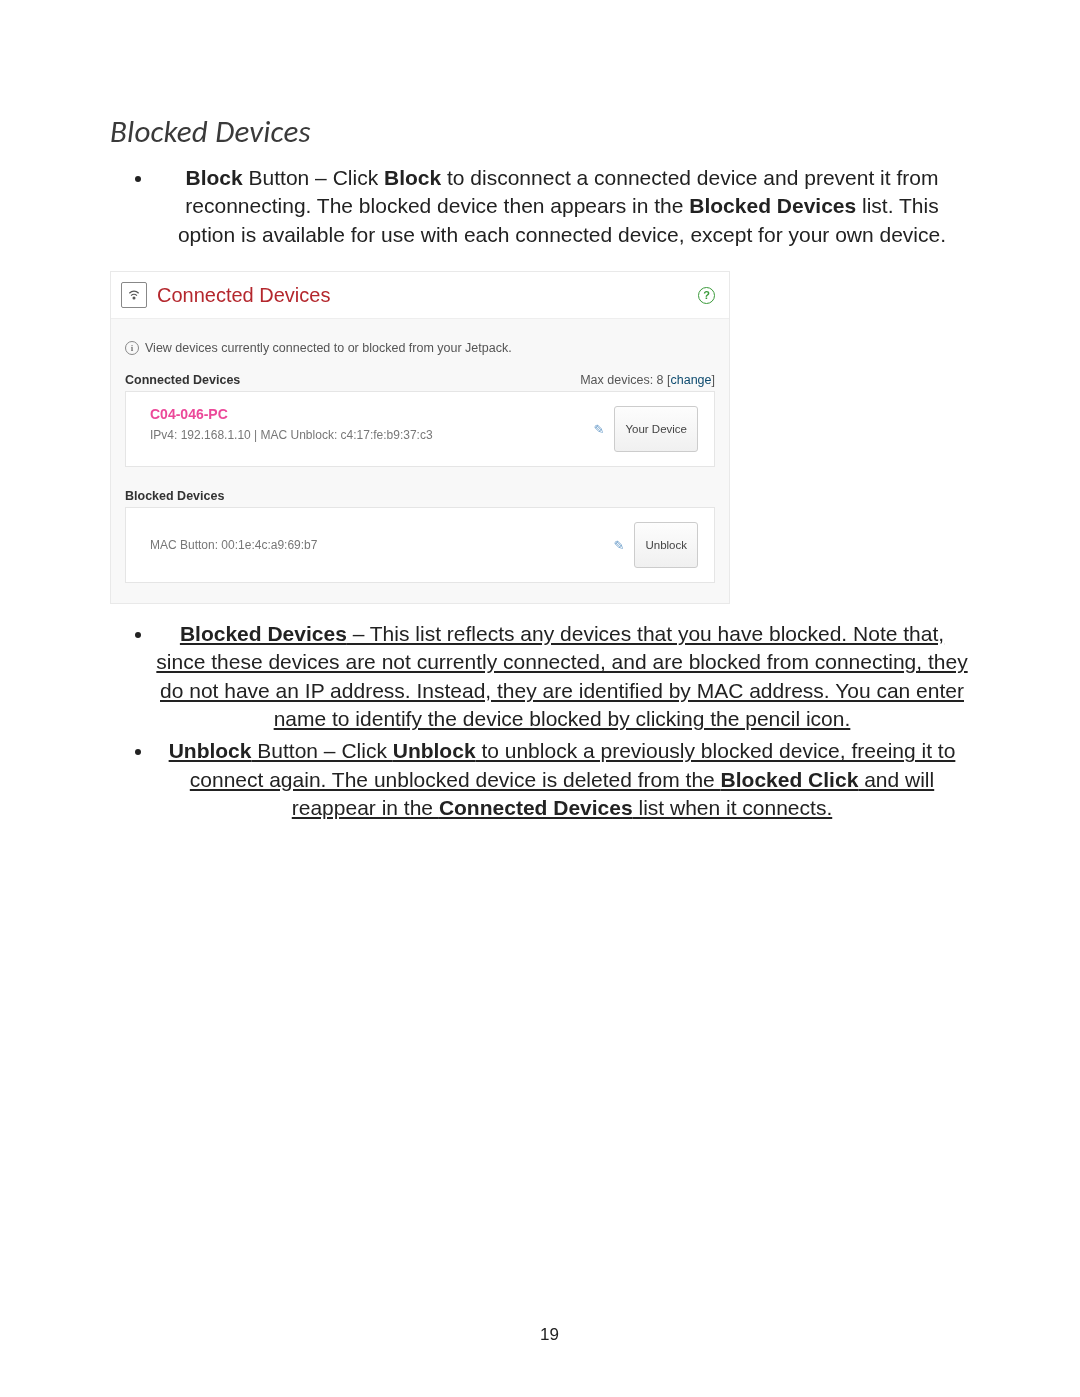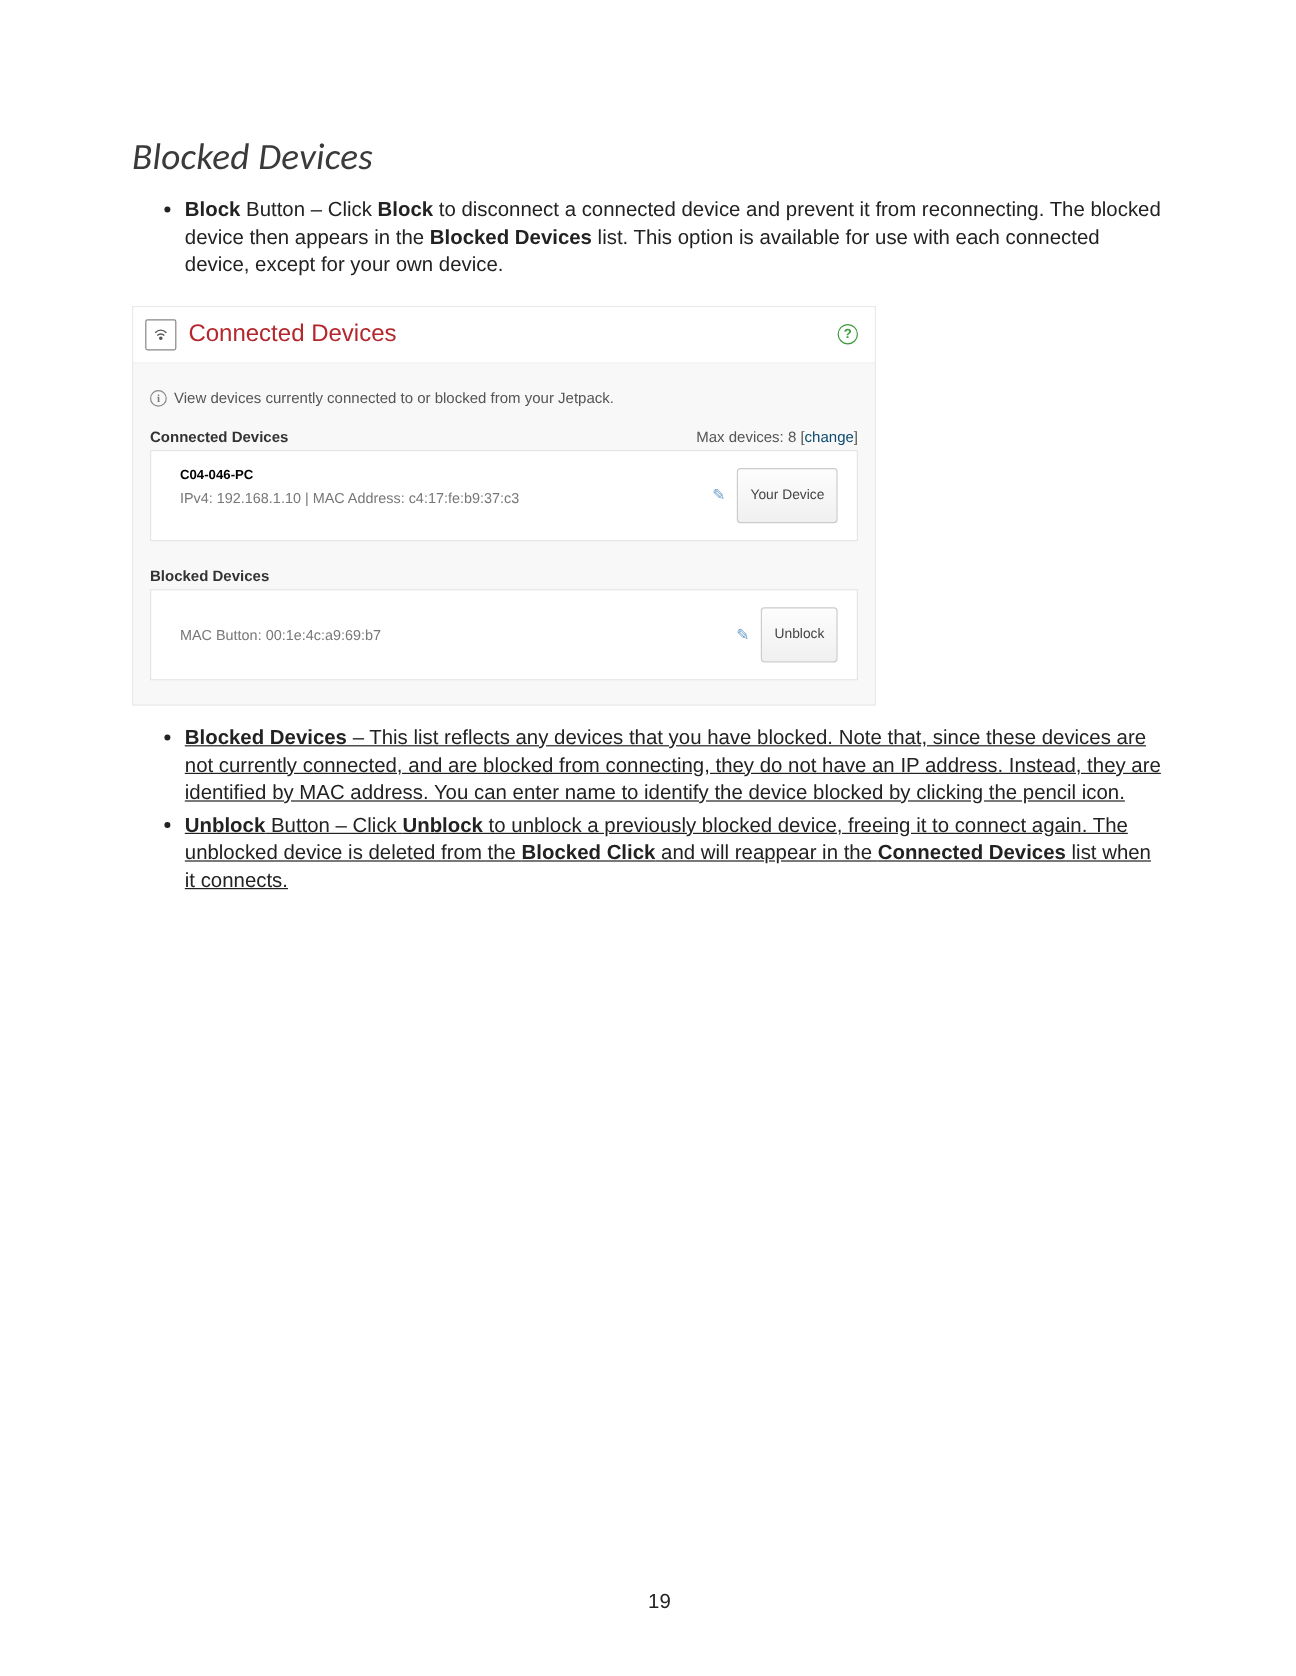--- a/index.html
+++ b/index.html
@@ -26,24 +26,24 @@
   .intro {
     font-size: 17px;
     margin: 0 0 18px 0;
     line-height: 1.35;
   }
   ul.bullets {
     margin: 0 0 22px 0;
     padding-left: 44px;
   }
   ul.bullets > li {
-    font-size: 17px;
+    font-size: 21px;
     line-height: 1.35;
     margin-bottom: 4px;
-    text-align: left;
+    text-align: center;
   }
   ul.bullets.lower {
     margin-top: 16px;
     text-decoration: underline;
   }
   .bold { font-weight: 700; }
 
   
   .panel {
     margin: 6px 0 0 0;
@@ -125,23 +125,23 @@
     padding: 14px 16px 14px 24px;
     margin-bottom: 22px;
     position: relative;
   }
   .card .top-row {
     display: flex;
     justify-content: space-between;
     align-items: flex-start;
   }
   .dev-name {
-    font-size: 11px;
+    font-size: 14px;
     font-weight: 700;
-    color: #000000;
+    color: #ec4899;
   }
   .dev-details {
     font-size: 12px;
     color: #777;
     margin-top: 6px;
   }
   .right-actions {
     display: flex;
     align-items: center;
     gap: 10px;
@@ -202,21 +202,21 @@
         <span class="hd-right">
           <span>Max devices: </span><span>8</span>
           <span> [</span><span class="change-link">change</span><span>]</span>
         </span>
       </div>
 
       <div class="card">
         <div class="top-row">
           <div>
             <div class="dev-name">C04-046-PC</div>
-            <div class="dev-details">IPv4: 192.168.1.10 | MAC Address: c4:17:fe:b9:37:c3</div>
+            <div class="dev-details">IPv4: 192.168.1.10 | MAC Unblock: c4:17:fe:b9:37:c3</div>
           </div>
           <div class="right-actions">
             <span class="pencil-icon">✎</span>
             <span class="pill-btn">Your Device</span>
           </div>
         </div>
       </div>
 
       <div class="row-hd" style="margin-bottom:4px;">
         <span class="hd-left">Blocked Devices</span>

